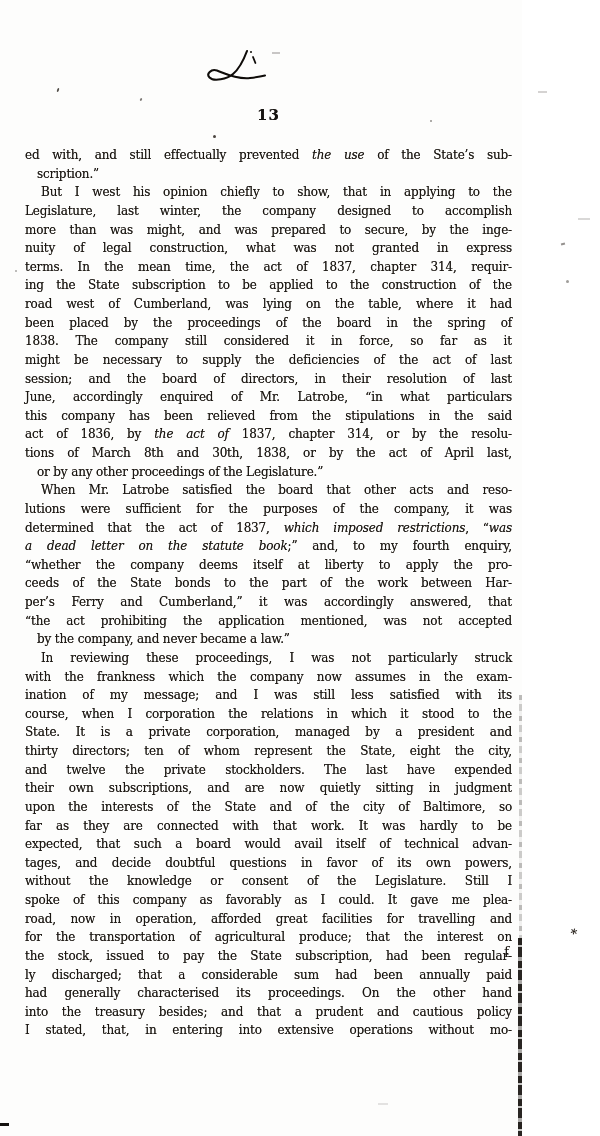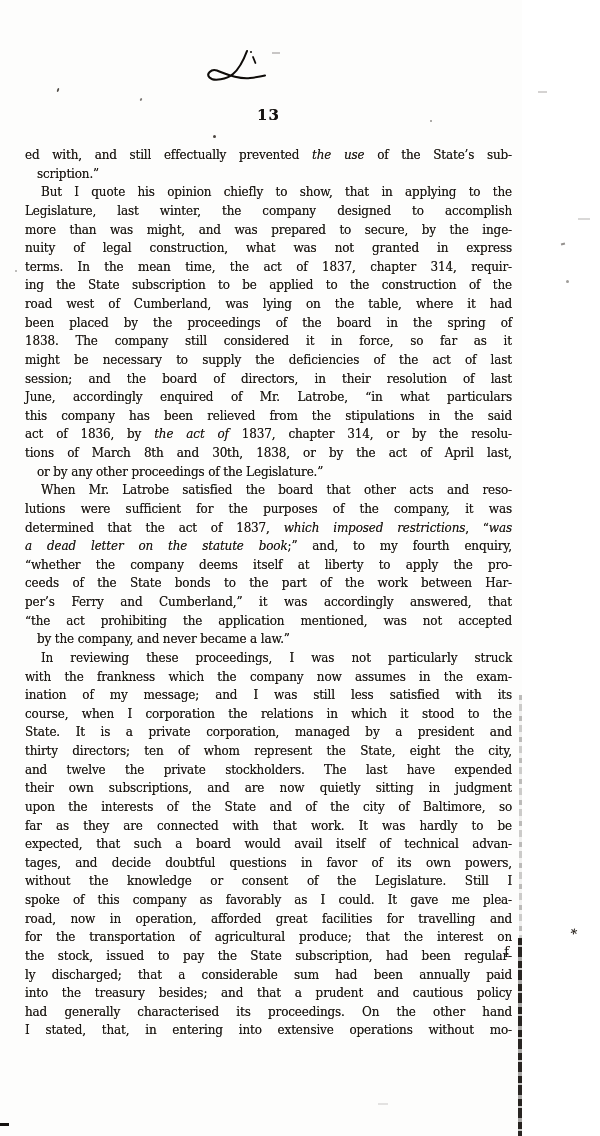--- a/index.html
+++ b/index.html
@@ -92,21 +92,21 @@
   </svg>
 
   <div class="page-number">13</div>
 
   <div class="text-block">
       <div class="para">
         <div class="line first"><span>ed with, and still effectually prevented </span><i>the use</i><span> of the State’s sub-</span></div>
         <div class="line short"><span>scription.”</span></div>
       </div>
       <div class="para indent">
-        <div class="line first"><span>But I quote his opinion chiefly to show, that in applying to the</span></div>
+        <div class="line first"><span>But I west his opinion chiefly to show, that in applying to the</span></div>
         <div class="line"><span>Legislature, last winter, the company designed to accomplish</span></div>
         <div class="line"><span>more than was might, and was prepared to secure, by the inge-</span></div>
         <div class="line"><span>nuity of legal construction, what was not granted in express</span></div>
         <div class="line"><span>terms. In the mean time, the act of 1837, chapter 314, requir-</span></div>
         <div class="line"><span>ing the State subscription to be applied to the construction of the</span></div>
         <div class="line"><span>road west of Cumberland, was lying on the table, where it had</span></div>
         <div class="line"><span>been placed by the proceedings of the board in the spring of</span></div>
         <div class="line"><span>1838. The company still considered it in force, so far as it</span></div>
         <div class="line"><span>might be necessary to supply the deficiencies of the act of last</span></div>
         <div class="line"><span>session; and the board of directors, in their resolution of last</span></div>
@@ -139,22 +139,22 @@
         <div class="line"><span>upon the interests of the State and of the city of Baltimore, so</span></div>
         <div class="line"><span>far as they are connected with that work. It was hardly to be</span></div>
         <div class="line"><span>expected, that such a board would avail itself of technical advan-</span></div>
         <div class="line"><span>tages, and decide doubtful questions in favor of its own powers,</span></div>
         <div class="line"><span>without the knowledge or consent of the Legislature. Still I</span></div>
         <div class="line"><span>spoke of this company as favorably as I could. It gave me plea-</span></div>
         <div class="line"><span>road, now in operation, afforded great facilities for travelling and</span></div>
         <div class="line"><span>for the transportation of agricultural produce; that the interest on</span></div>
         <div class="line"><span>the stock, issued to pay the State subscription, had been regular-</span></div>
         <div class="line"><span>ly discharged; that a considerable sum had been annually paid</span></div>
+        <div class="line"><span>had generally characterised its proceedings. On the other hand</span></div>
         <div class="line"><span>into the treasury besides; and that a prudent and cautious policy</span></div>
-        <div class="line"><span>had generally characterised its proceedings. On the other hand</span></div>
         <div class="line"><span>I stated, that, in entering into extensive operations without mo-</span></div>
       </div>
     </div>
 
   <span class="dropped-letter">f</span>
   <span class="marginal-mark">*</span>
 
   <div class="edge-band-upper"></div>
   <div class="edge-band-lower"></div>
   <div class="corner-mark"></div>

